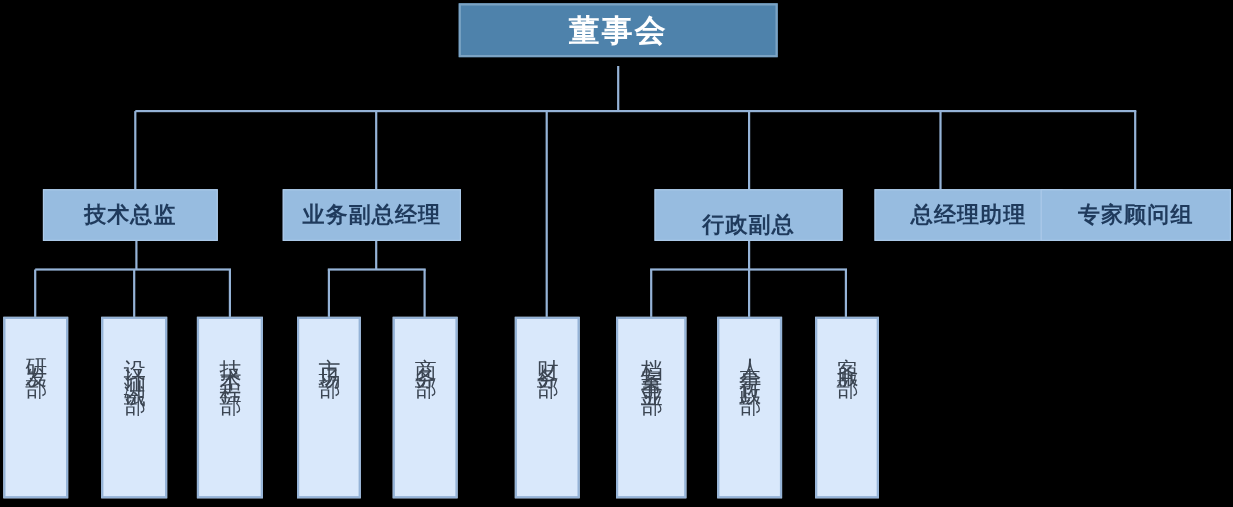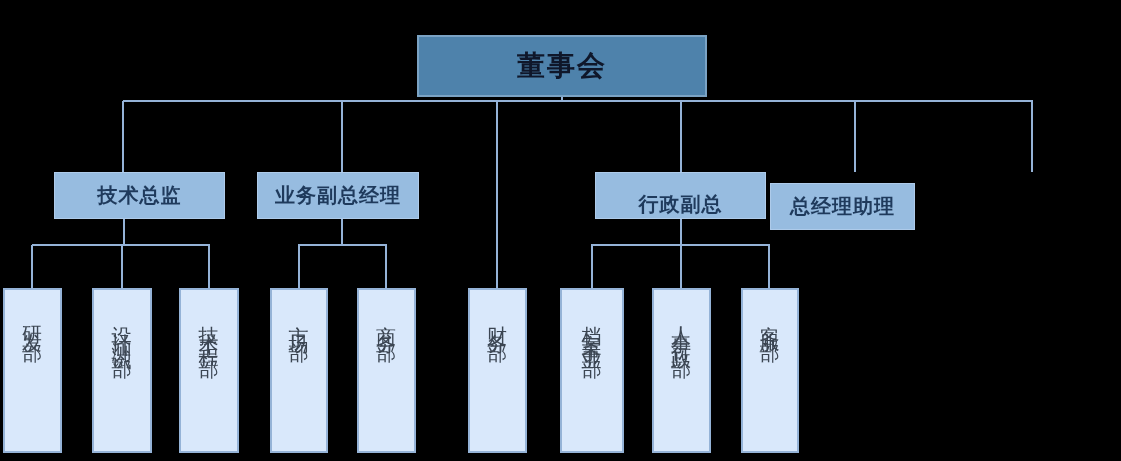--- a/index.html
+++ b/index.html
@@ -13,48 +13,47 @@
   }
   
   .line {
     position: absolute;
     background: #95B3D7;
   }
   
   .node-l1 {
     position: absolute;
     left: 417px; top: 3px;
-    width: 290px; height: 62px;
+    width: 290px; height: 49px;
     background: #4E82AB;
     border: 2px solid #7BA3C4;
     box-sizing: border-box;
     display: flex; align-items: center; justify-content: center;
-    color: #0f172a;
+    color: #ffffff;
     font-size: 28px;
     font-weight: bold;
     letter-spacing: 2px;
-    margin-top: 32px;
   }
   
   .node-l2 {
     position: absolute;
     top: 172px; height: 47px;
     background: #97BCE0;
     border: 1px solid #AECBEA;
     box-sizing: border-box;
     display: flex; align-items: center; justify-content: center;
     color: #1F3A5C;
     font-size: 20px;
     font-weight: bold;
     letter-spacing: 1px;
   }
-  #n-tech      { left: 39px;  width: 171px; margin-left: 15px; }
+  #n-tech      { left: 39px;  width: 159px; }
   #n-biz       { left: 257px; width: 162px; }
   #n-admin     { left: 595px; width: 171px; align-items: flex-end; }
-  #n-assistant { left: 770px; width: 145px; margin-top: 11px; }
+  #n-assistant { left: 795px; width: 171px; }
   #n-expert    { left: 946px; width: 173px; }
   
   .node-l3 {
     position: absolute;
     top: 288px; height: 165px;
     background: #D9E8FB;
     border: 2px solid #95B3D7;
     box-sizing: border-box;
     display: flex; justify-content: center; align-items: flex-start;
     padding-top: 20px;
@@ -118,20 +117,23 @@
   </div>
   <div class="node-l2" id="n-biz">
     <span>业务副总经理</span>
   </div>
   <div class="node-l2" id="n-admin">
     <span>行政副总</span>
   </div>
   <div class="node-l2" id="n-assistant">
     <span>总经理助理</span>
   </div>
+  <div class="node-l2" id="n-expert">
+    <span>专家顾问组</span>
+  </div>
 
   <div class="node-l3" id="n-rd">
     <span class="vtext">研发部</span>
   </div>
   <div class="node-l3" id="n-design">
     <span class="vtext">设计测试部</span>
   </div>
   <div class="node-l3" id="n-eng">
     <span class="vtext">技术工程部</span>
   </div>

